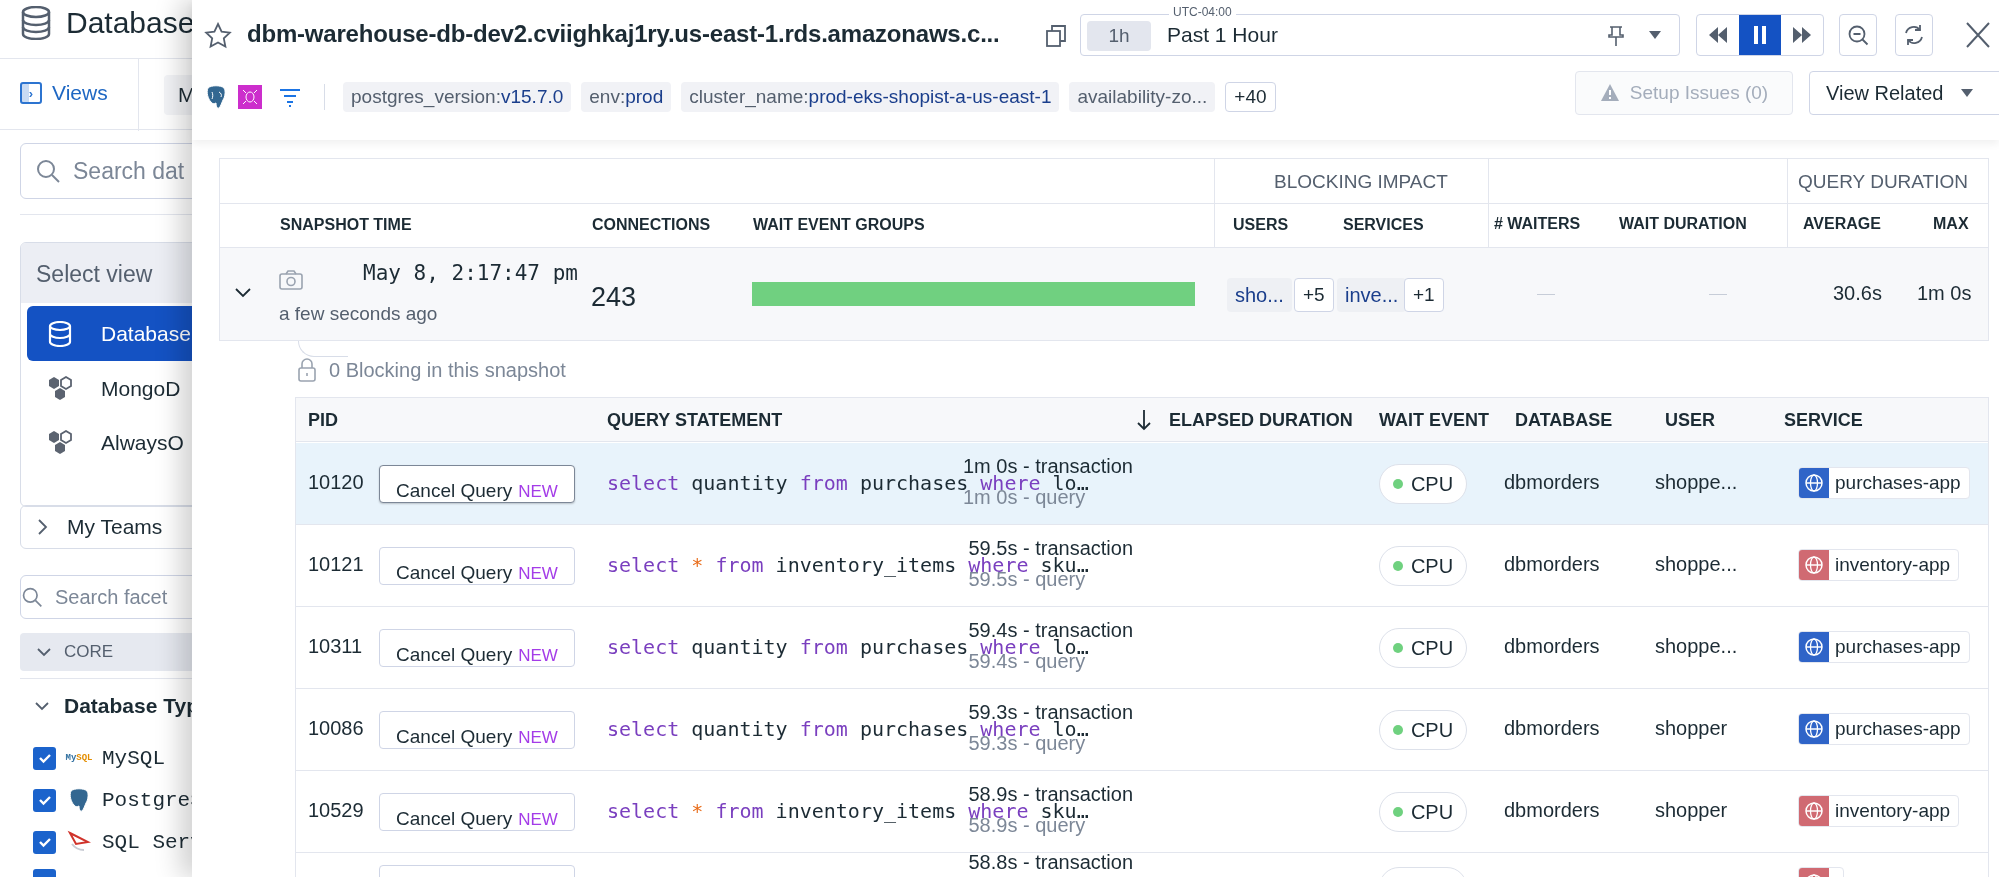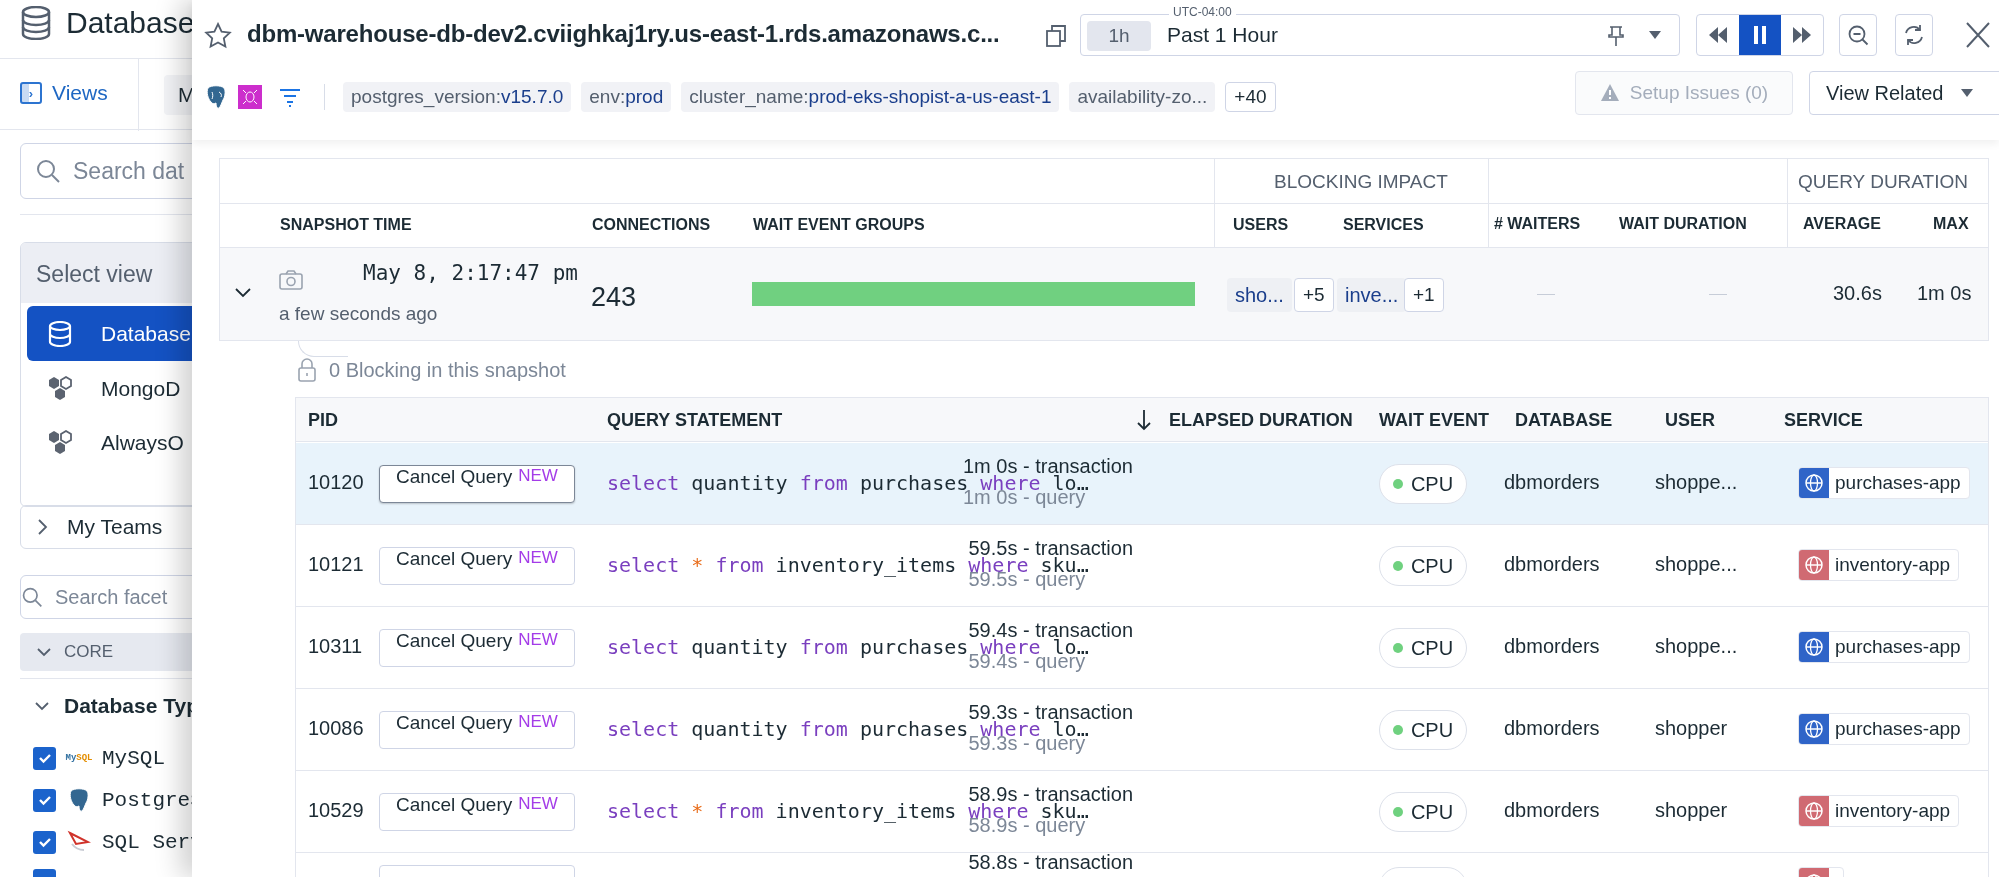--- a/index.html
+++ b/index.html
@@ -94,21 +94,21 @@
   .blocking svg { width: 20px; height: 24px; }
 
   
   .qtable { position: absolute; left: 103px; top: 397px; width: 1694px; height: 480px; border: 1px solid #e3e6ee; border-bottom: none; background: #fff; overflow: hidden; }
   .qhead { position: absolute; left: 0; top: 0; width: 100%; height: 44px; background: #f7f8fa; border-bottom: 1px solid #e3e6ee; }
   .qh { position: absolute; top: 12px; font-size: 18px; font-weight: bold; color: #1c2b34; white-space: nowrap; }
   .sort-arrow { position: absolute; left: 833px; top: 10px; width: 18px; height: 24px; }
   .qrow { position: absolute; left: 0; width: 100%; height: 82px; border-bottom: 1px solid #e3e6ee; background: #fff; }
   .qrow.hl { background: #e8f3fb; }
   .pid { position: absolute; left: 12px; top: 28px; font-size: 20px; color: #1c2b34; }
-  .cancel-btn { position: absolute; left: 83px; top: 22px; width: 196px; height: 38px; border: 1px solid #cfd5e6; border-radius: 4px; background: #fff; display: flex; align-items: flex-start; justify-content: center; gap: 6px; font-size: 19px; color: #1c2b34; }
+  .cancel-btn { position: absolute; left: 83px; top: 22px; width: 196px; height: 38px; border: 1px solid #cfd5e6; border-radius: 4px; background: #fff; display: flex; align-items: flex-end; justify-content: center; gap: 6px; font-size: 19px; color: #1c2b34; }
   .qrow.hl .cancel-btn { border-color: #7c8797; box-shadow: 0 1px 2px rgba(0,0,0,0.2); }
   .new-badge { color: #a43ce8; font-size: 17px; }
   .query { position: absolute; left: 311px; top: 28px; font-size: 20px; color: #1c2b34; white-space: nowrap; }
   .kw { color: #7a3fbf; }
   .star-op { color: #e86c1a; }
   .elapsed { position: absolute; right: 855px; top: 12px; text-align: left; }
   .el1 { font-size: 20px; color: #1c2b34; white-space: nowrap; }
   .el2 { font-size: 20px; color: #7c8797; white-space: nowrap; margin-top: 8px; }
   .cpu-chip { position: absolute; left: 1083px; top: 21px; height: 40px; width: 88px; border: 1px solid #dde1ea; border-radius: 20px; background: #fff; display: flex; align-items: center; justify-content: center; gap: 8px; font-size: 20px; color: #1c2b34; }
   .cpu-chip .dot { width: 10px; height: 10px; border-radius: 50%; background: #6fd17f; }

